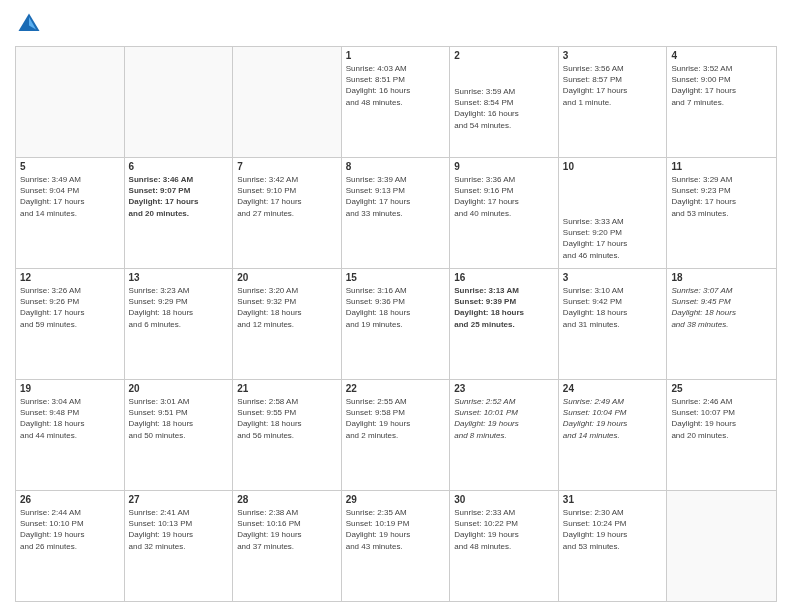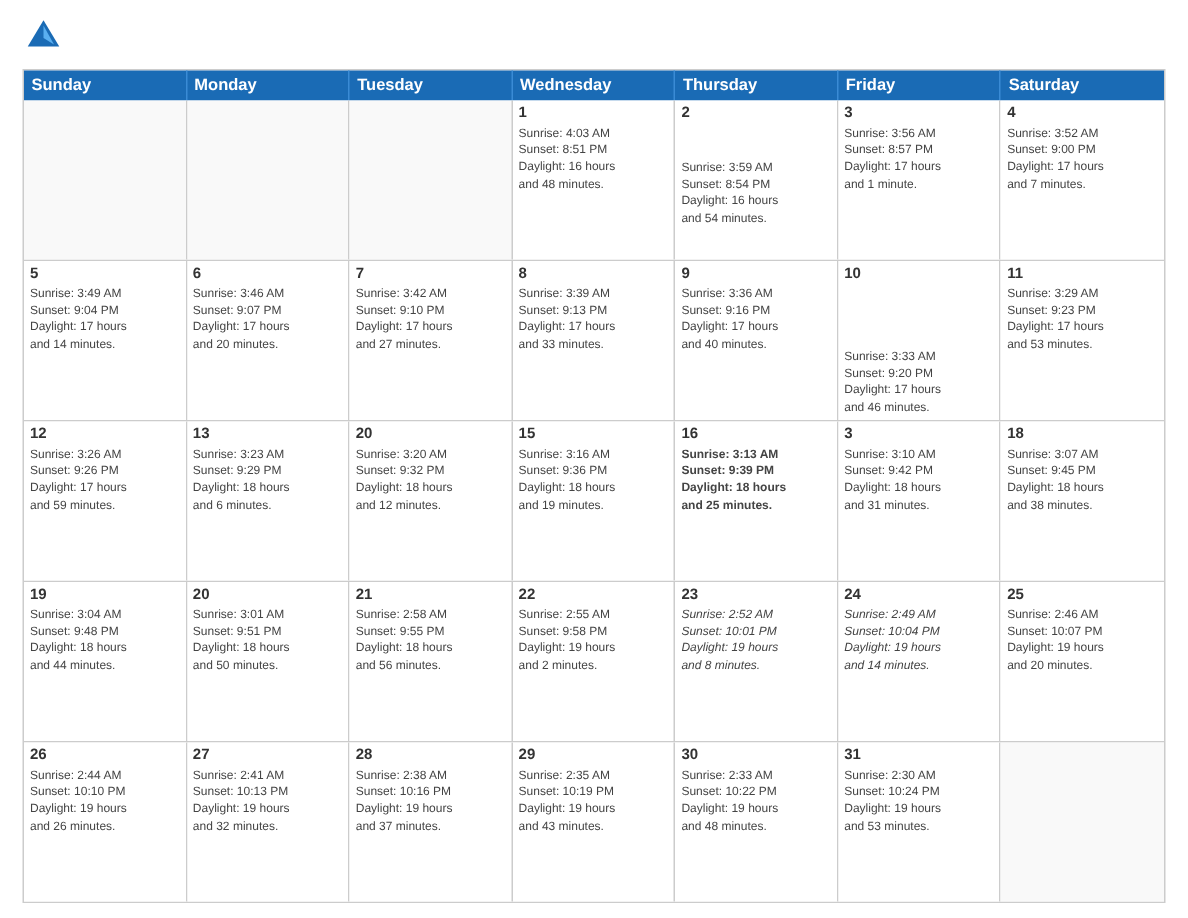--- a/index.html
+++ b/index.html
@@ -128,29 +128,20 @@
         <span class="logo-blue"></span>
       </div>
     </div>
     <div class="title-block">
       <div class="month-year"></div>
       <div class="location"></div>
     </div>
   </div>
 
   <div class="calendar">
-    <div class="cal-header" id="cal-header-row">
-        <div class="cal-header-cell">Sunday</div>
-        <div class="cal-header-cell">Monday</div>
-        <div class="cal-header-cell">Tuesday</div>
-        <div class="cal-header-cell">Wednesday</div>
-        <div class="cal-header-cell">Thursday</div>
-        <div class="cal-header-cell">Friday</div>
-        <div class="cal-header-cell">Saturday</div>
-      </div>
     <div class="cal-body" id="cal-body">
         <div class="cal-row">
           <div class="cal-cell empty"></div>
           <div class="cal-cell empty"></div>
           <div class="cal-cell empty"></div>
           <div class="cal-cell">
             <div class="day-number">1</div>
             <div class="day-info" style="white-space: pre-line;">Sunrise: 4:03 AM
 Sunset: 8:51 PM
 Daylight: 16 hours
@@ -181,21 +172,21 @@
         <div class="cal-row">
           <div class="cal-cell">
             <div class="day-number">5</div>
             <div class="day-info" style="white-space: pre-line;">Sunrise: 3:49 AM
 Sunset: 9:04 PM
 Daylight: 17 hours
 and 14 minutes.</div>
           </div>
           <div class="cal-cell">
             <div class="day-number">6</div>
-            <div class="day-info" style="white-space: pre-line;">Sunrise: 3:46 AM
+            <div class="day-info" style="white-space: pre-line; font-weight: bold;">Sunrise: 3:46 AM
 Sunset: 9:07 PM
 Daylight: 17 hours
 and 20 minutes.</div>
           </div>
           <div class="cal-cell">
             <div class="day-number">7</div>
             <div class="day-info" style="white-space: pre-line;">Sunrise: 3:42 AM
 Sunset: 9:10 PM
 Daylight: 17 hours
 and 27 minutes.</div>
@@ -267,21 +258,21 @@
           </div>
           <div class="cal-cell">
             <div class="day-number">3</div>
             <div class="day-info" style="white-space: pre-line;">Sunrise: 3:10 AM
 Sunset: 9:42 PM
 Daylight: 18 hours
 and 31 minutes.</div>
           </div>
           <div class="cal-cell">
             <div class="day-number">18</div>
-            <div class="day-info" style="white-space: pre-line;">Sunrise: 3:07 AM
+            <div class="day-info" style="white-space: pre-line; font-style: italic;">Sunrise: 3:07 AM
 Sunset: 9:45 PM
 Daylight: 18 hours
 and 38 minutes.</div>
           </div>
         </div>
         <div class="cal-row">
           <div class="cal-cell">
             <div class="day-number">19</div>
             <div class="day-info" style="white-space: pre-line;">Sunrise: 3:04 AM
 Sunset: 9:48 PM

